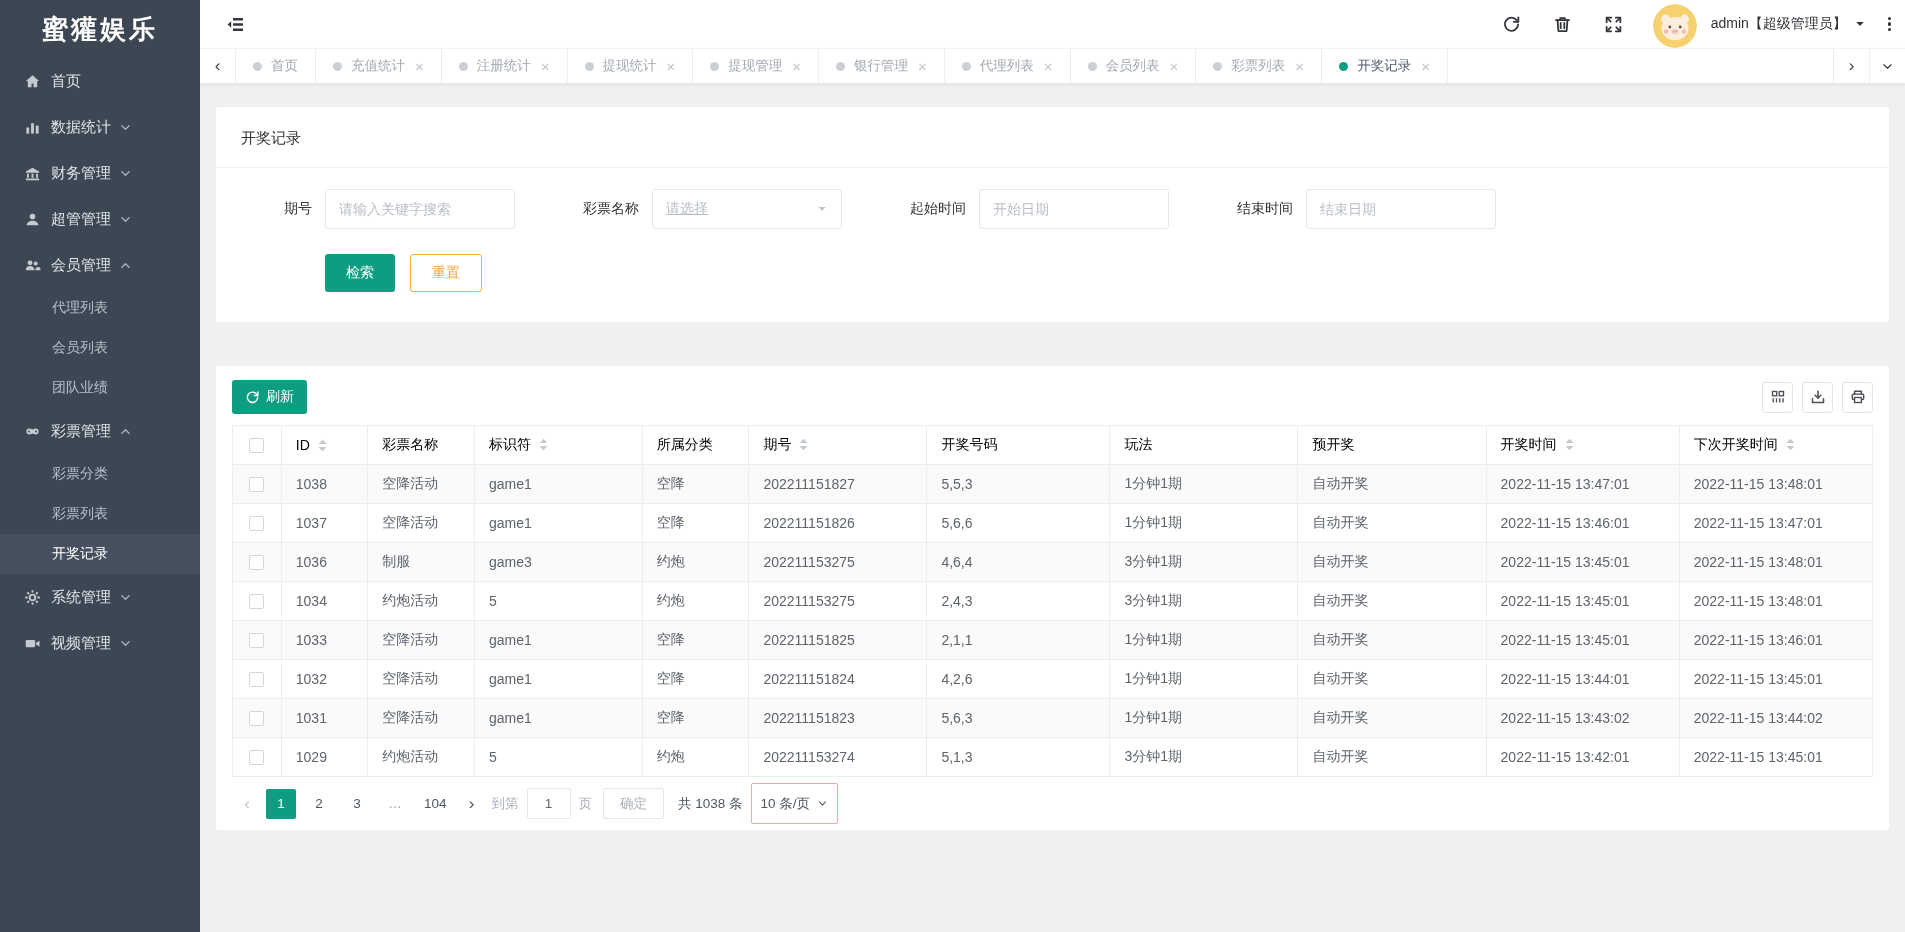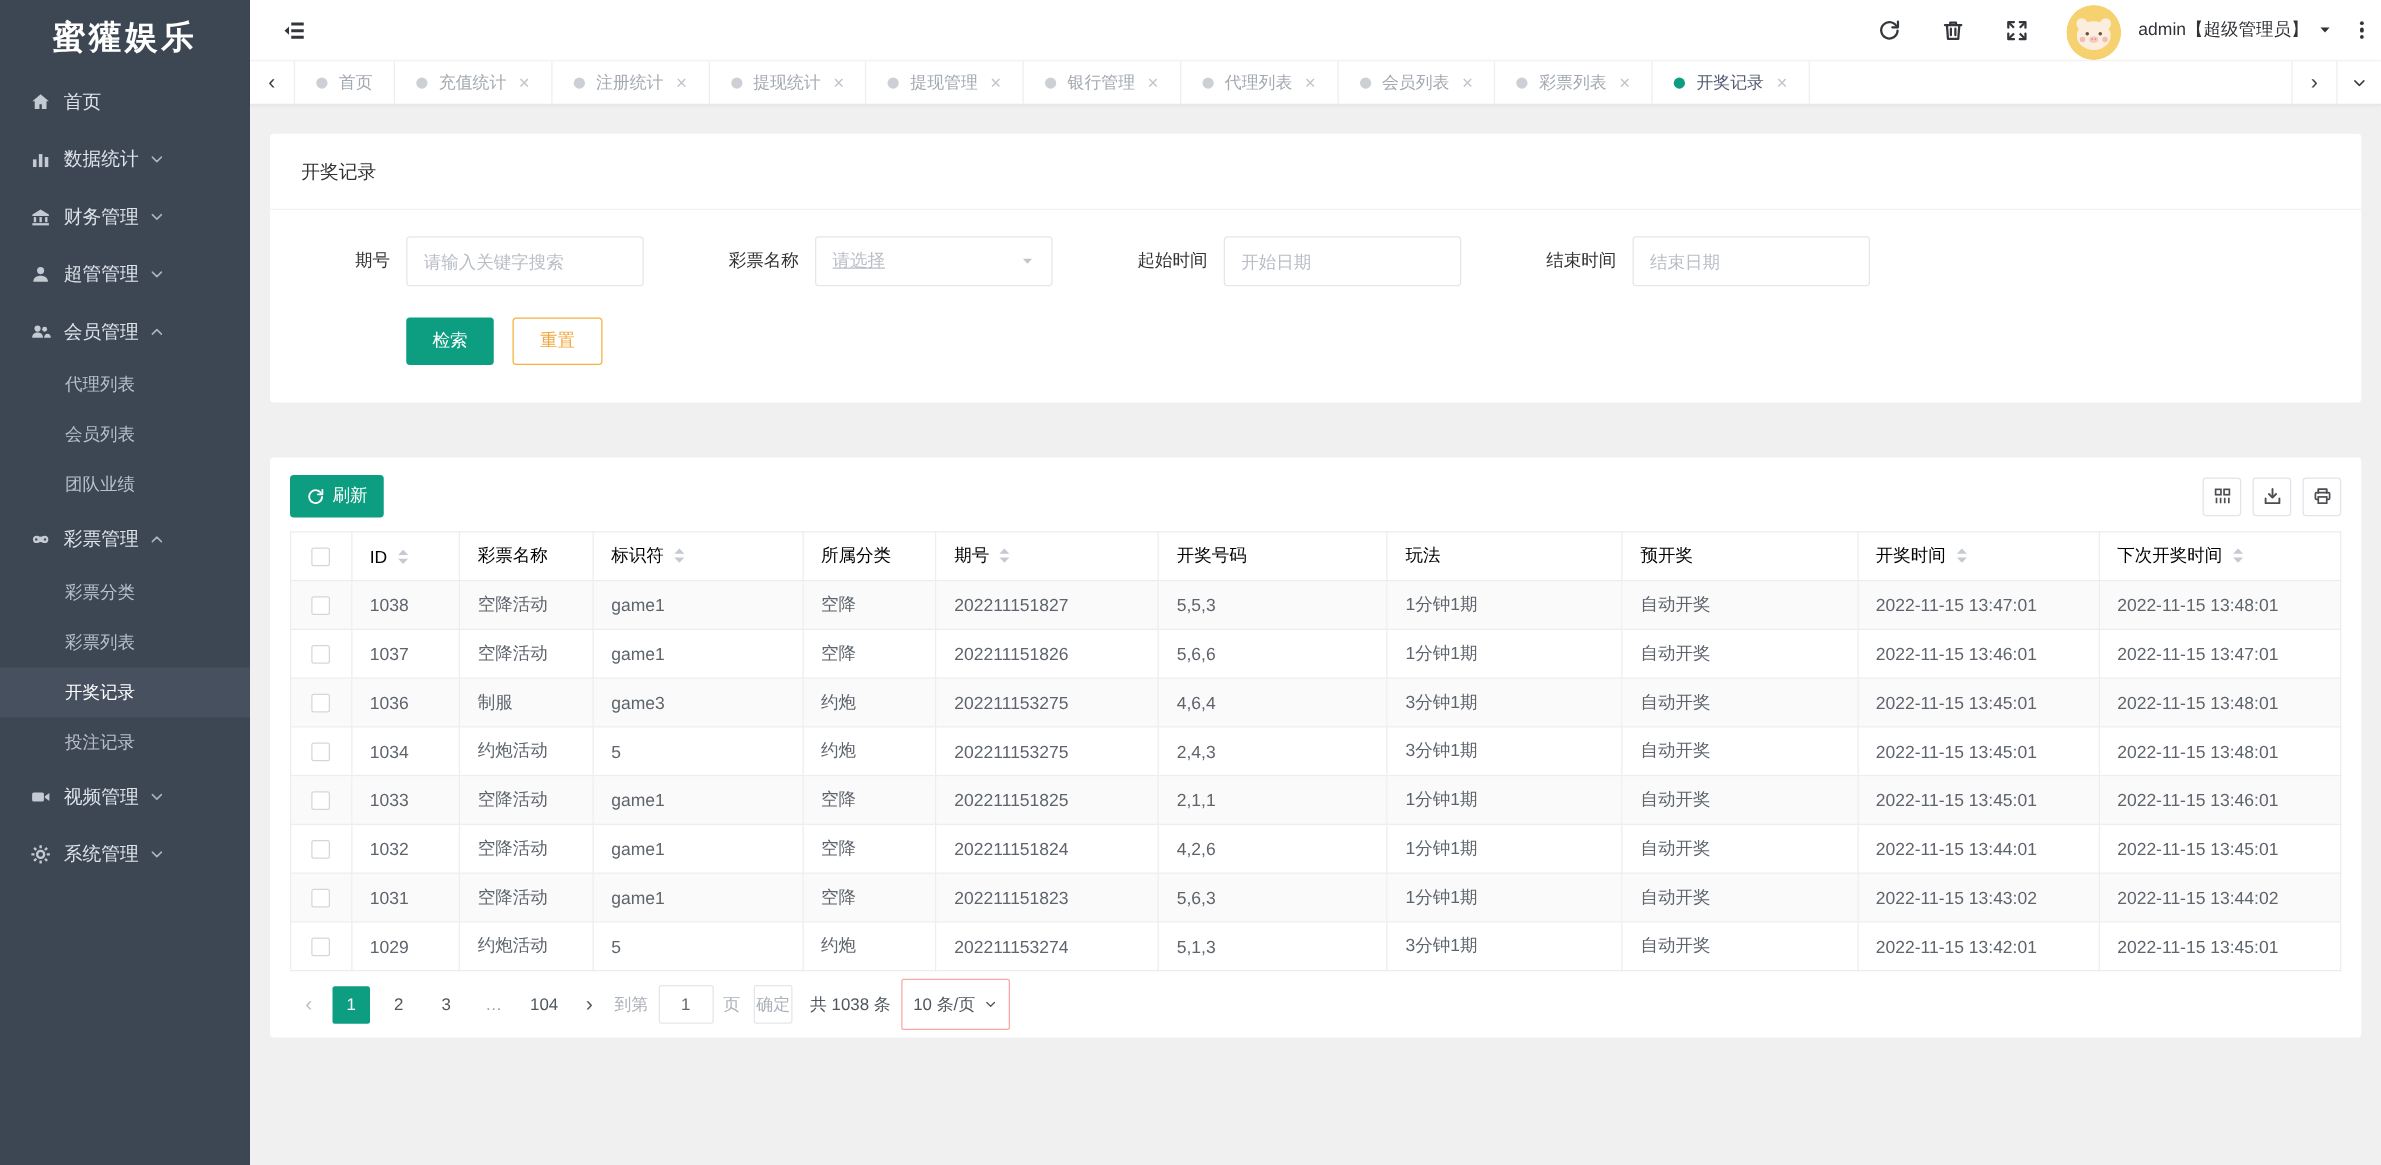--- a/index.html
+++ b/index.html
@@ -96,21 +96,21 @@
     font-size:17px; cursor:pointer; }
   .pg-prev { color:#bcc1c9; }
   .pg-next { color:#50565e; }
   .pg-num { min-width:30px; height:30px; padding:0 6px; margin:0 4px; display:inline-flex;
     align-items:center; justify-content:center; color:#50565e; cursor:pointer; border-radius:2px; }
   .pg-num.active { background:var(--accent,#0d9e82); color:#fff; }
   .pg-ellipsis { color:#9aa0a8; }
   .pg-text { color:#acb1ba; margin:0 5px; }
   .pg-input { width:44px; height:31px; border:1px solid #e4e6e9; border-radius:2px; text-align:center;
     color:#666; font-size:13.5px; outline:none; margin:0 3px; }
-  .pg-confirm { height:31px; padding:0 1px; border:1px solid #e4e6e9; background:#fff; color:#abb0b9;
+  .pg-confirm { height:31px; padding:0 16px; border:1px solid #e4e6e9; background:#fff; color:#abb0b9;
     border-radius:2px; font-size:13.5px; margin:0 6px; cursor:pointer; }
   .pg-total { color:#50565e; margin:0 8px; }
   .pg-size { height:41px; border:1px solid #fca5a5; border-radius:2px; display:flex; align-items:center;
     padding:0 9px; gap:7px; color:#50565e; cursor:pointer; background:#fff; }
   .pg-size .icon { width:11px; height:11px; color:#50565e; }
 </style>
 </head>
 <body>
 
 <div class="app">
@@ -216,45 +216,42 @@
         </div>
         <div class="sub-item">
           <span>彩票分类</span>
         </div>
         <div class="sub-item">
           <span>彩票列表</span>
         </div>
         <div class="sub-item active">
           <span>开奖记录</span>
         </div>
-        <div class="sub-item">
-          <span>投注记录</span>
+        <div class="menu-item">
+          <span class="icon">
+            <svg viewBox="0 0 18 18">
+              <circle cx="9" cy="9" r="3" fill="none" stroke="currentColor" stroke-width="2"></circle>
+              <path d="M9 1.2v2.6M9 14.2v2.6M1.2 9h2.6M14.2 9h2.6M3.5 3.5l1.8 1.8M12.7 12.7l1.8 1.8M14.5 3.5l-1.8 1.8M5.3 12.7l-1.8 1.8" stroke="currentColor" stroke-width="2"></path>
+            </svg>
+          </span>
+          <span>系统管理</span>
+          <span class="icon chev">
+            <svg viewBox="0 0 18 18">
+              <path d="M4 6.5l5 5 5-5" stroke="currentColor" fill="none" stroke-width="1.7" stroke-linecap="round" stroke-linejoin="round"></path>
+            </svg>
+          </span>
         </div>
         <div class="menu-item">
           <span class="icon">
             <svg viewBox="0 0 18 18" fill="currentColor">
               <rect x="1.8" y="5.2" width="10" height="7.8" rx="1.4"></rect>
               <path d="M12.6 8.4 16.4 5.8v6.6l-3.8-2.6Z"></path>
             </svg>
           </span>
           <span>视频管理</span>
-          <span class="icon chev">
-            <svg viewBox="0 0 18 18">
-              <path d="M4 6.5l5 5 5-5" stroke="currentColor" fill="none" stroke-width="1.7" stroke-linecap="round" stroke-linejoin="round"></path>
-            </svg>
-          </span>
-        </div>
-        <div class="menu-item">
-          <span class="icon">
-            <svg viewBox="0 0 18 18">
-              <circle cx="9" cy="9" r="3" fill="none" stroke="currentColor" stroke-width="2"></circle>
-              <path d="M9 1.2v2.6M9 14.2v2.6M1.2 9h2.6M14.2 9h2.6M3.5 3.5l1.8 1.8M12.7 12.7l1.8 1.8M14.5 3.5l-1.8 1.8M5.3 12.7l-1.8 1.8" stroke="currentColor" stroke-width="2"></path>
-            </svg>
-          </span>
-          <span>系统管理</span>
           <span class="icon chev">
             <svg viewBox="0 0 18 18">
               <path d="M4 6.5l5 5 5-5" stroke="currentColor" fill="none" stroke-width="1.7" stroke-linecap="round" stroke-linejoin="round"></path>
             </svg>
           </span>
         </div>
       </nav>
   </aside>
 
   <div class="main">

